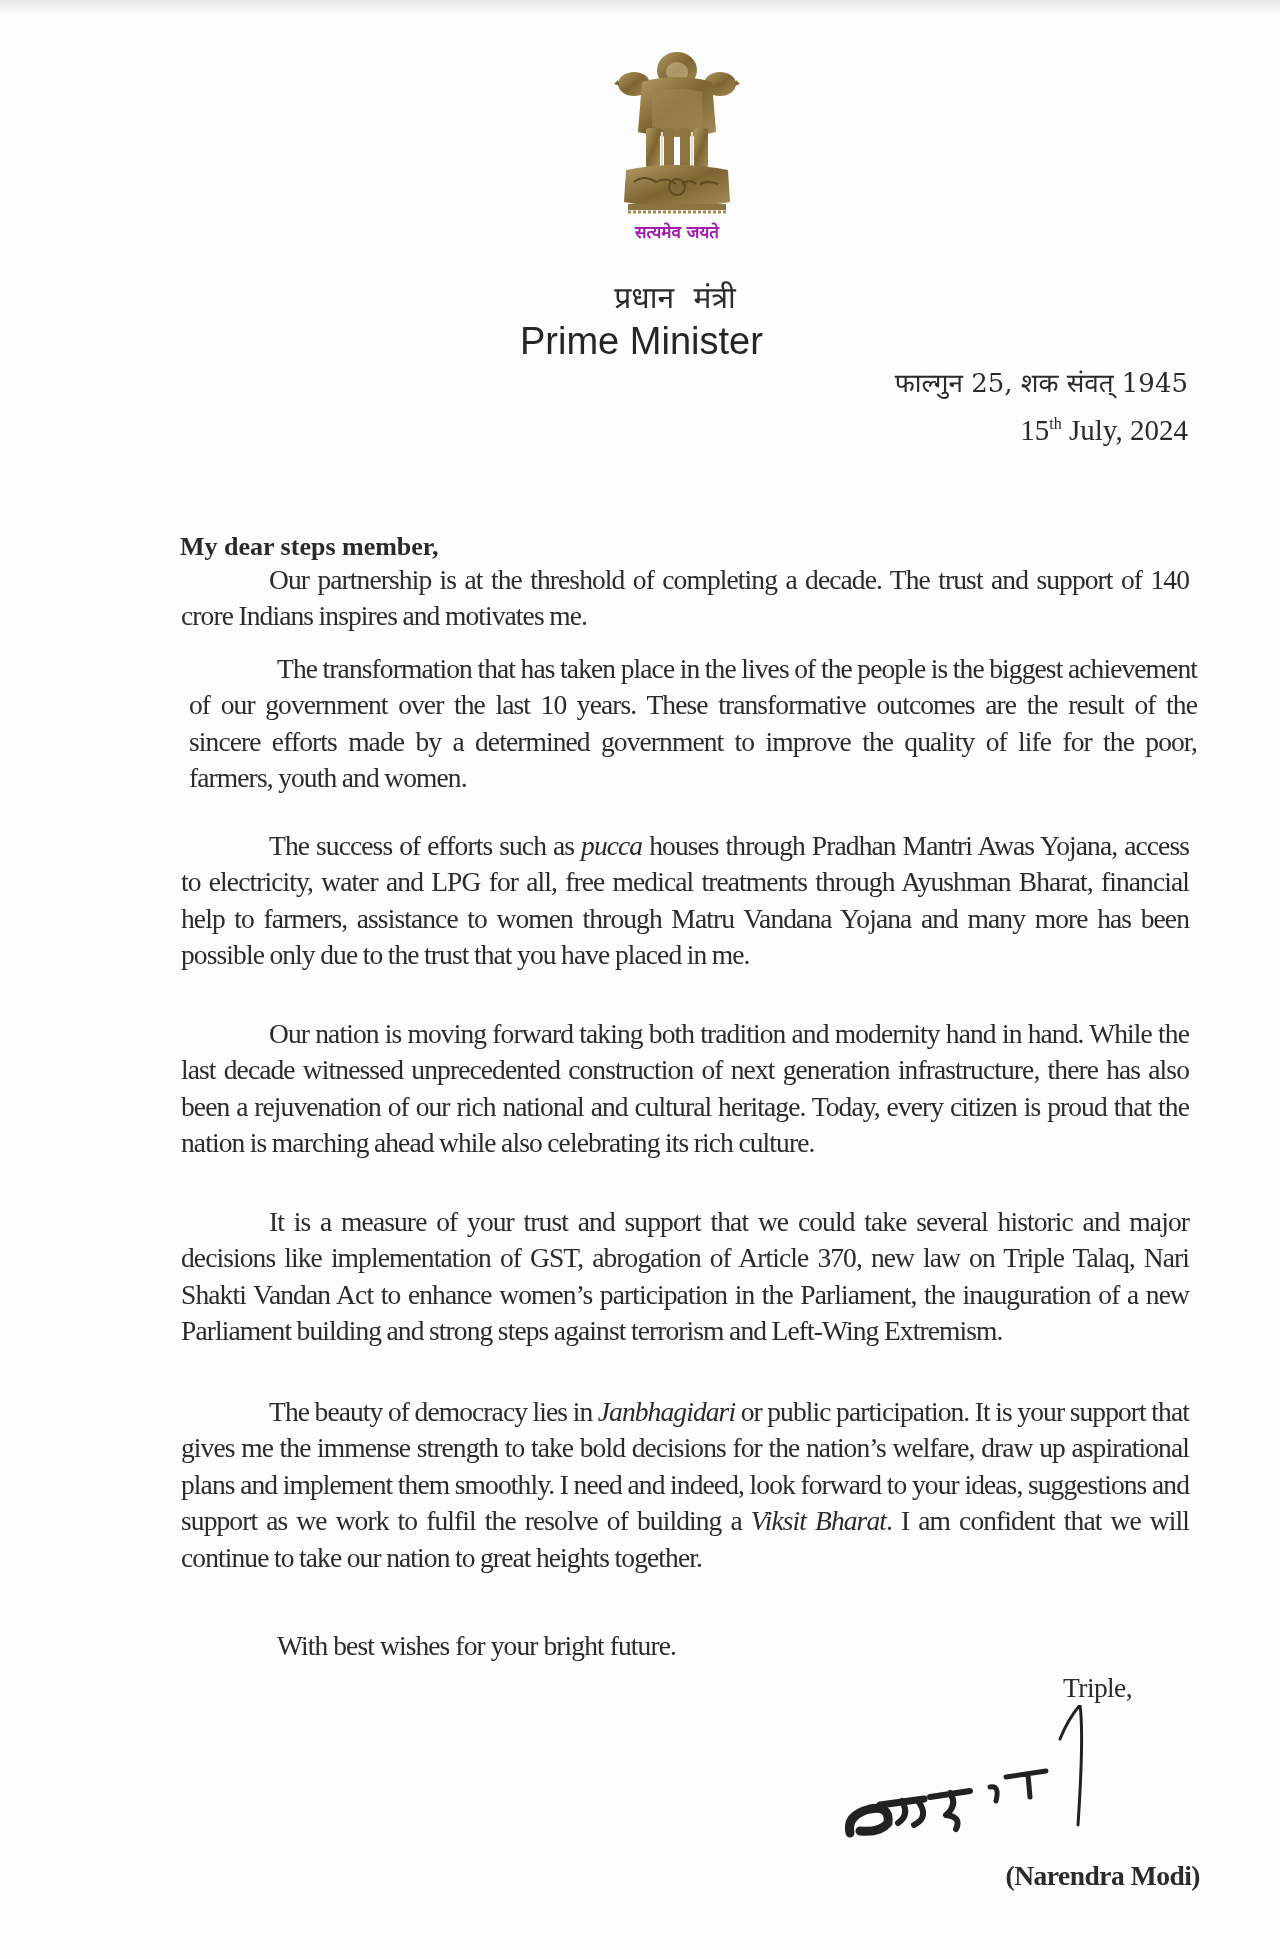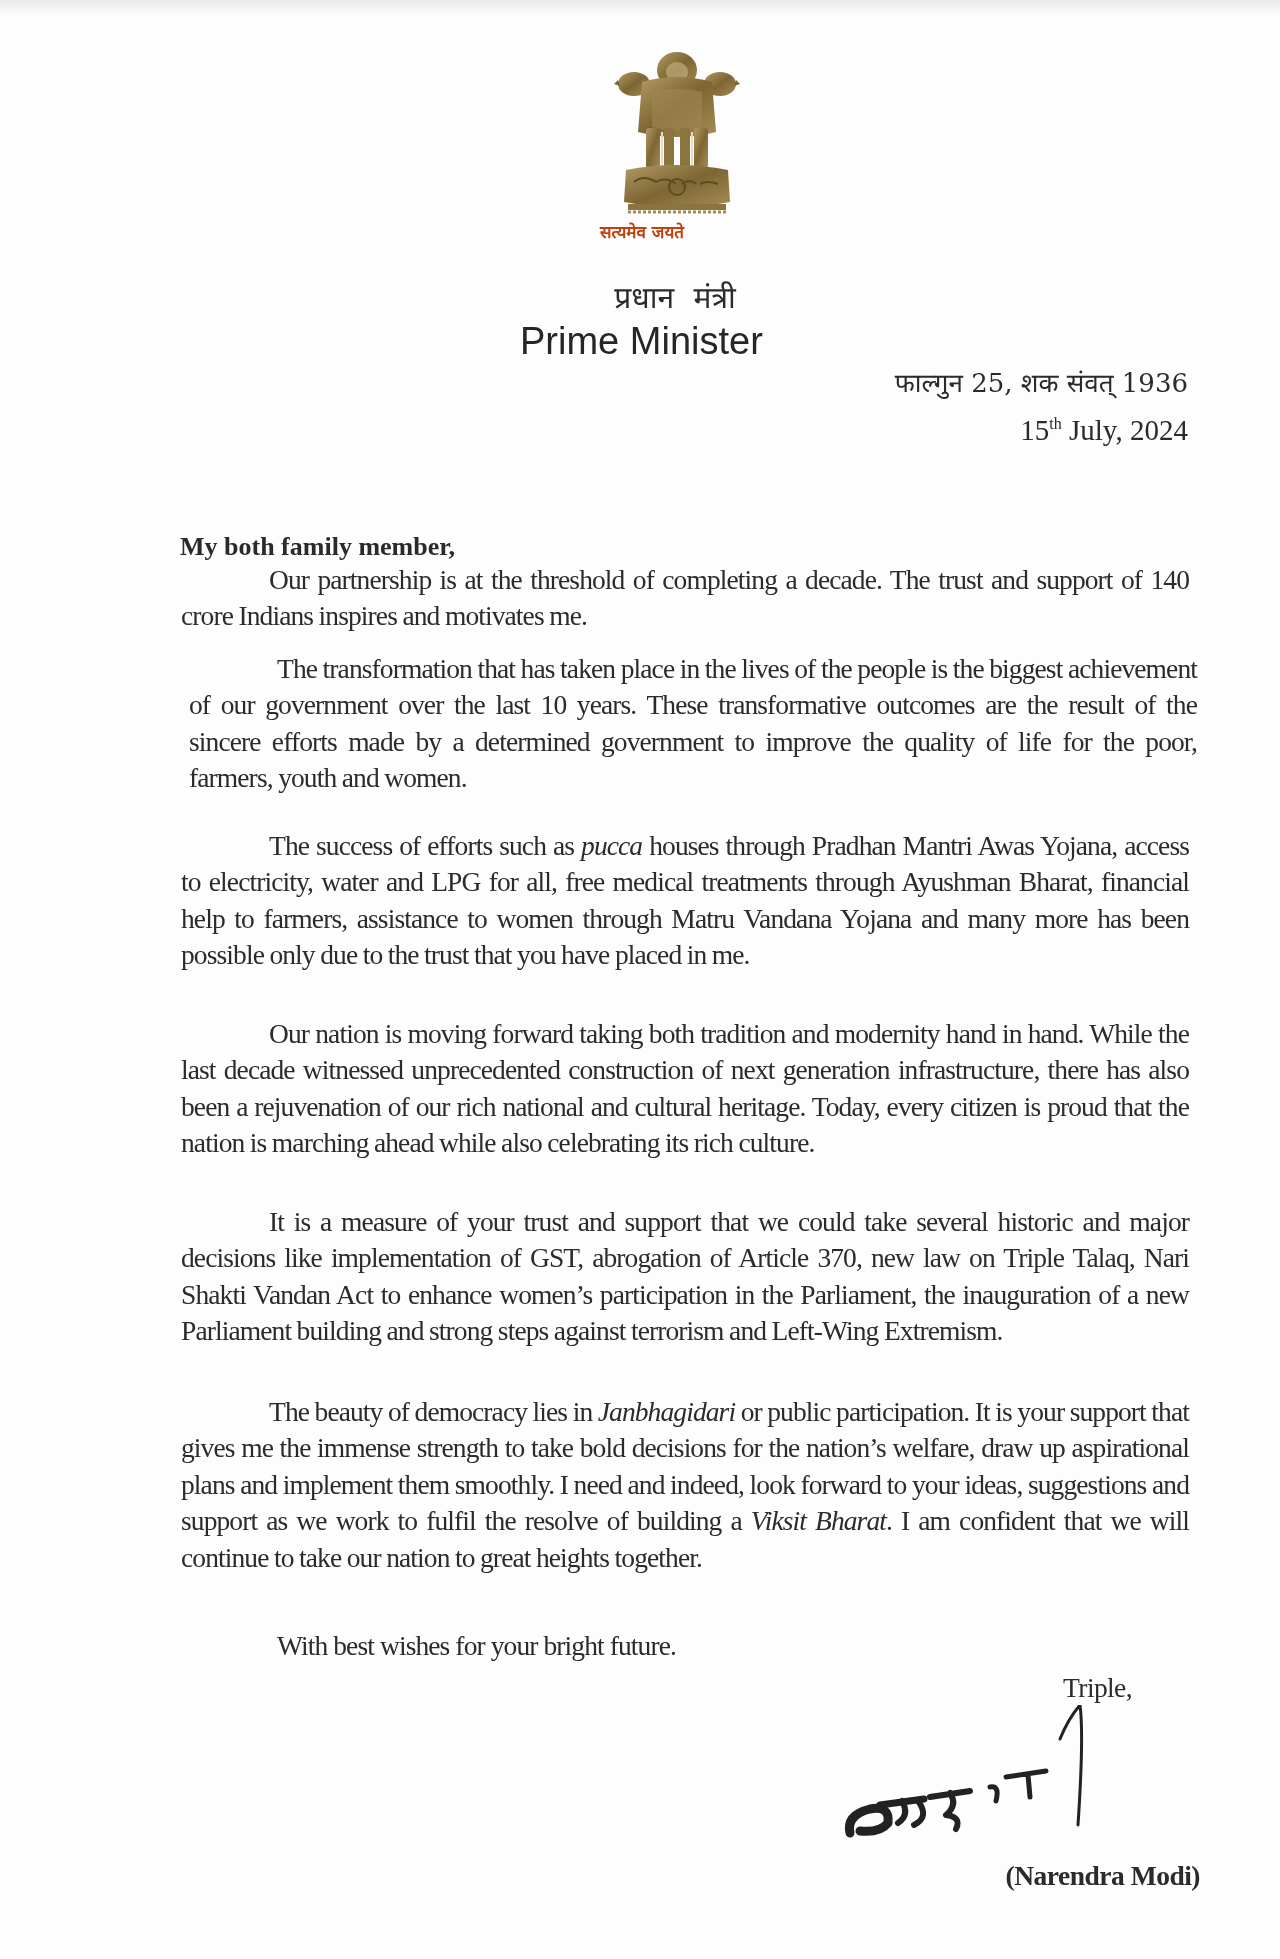--- a/index.html
+++ b/index.html
@@ -8,22 +8,22 @@
     background: #fdfdfd;
     color: #2a2a2a;
     font-family: "Liberation Serif", "DejaVu Serif", serif;
   }
   .topband {
     position: absolute; left: 0; top: 0; width: 1280px; height: 14px;
     background: linear-gradient(#e9e9e9, #f6f6f6 70%, #fdfdfd);
   }
   .emblem { position: absolute; left: 612px; top: 42px; width: 130px; height: 178px; }
   .motto {
-    position: absolute; left: 600px; top: 220px; width: 154px; 
-    font-family: "DejaVu Sans", sans-serif; font-size: 17px; font-weight: bold; color: #c2410c;
+    position: absolute; left: 600px; top: 220px; width: 154px; text-align: center;
+    font-family: "DejaVu Sans", sans-serif; font-size: 17px; font-weight: bold; color: #a21caf;
   }
   .office-hi {
     position: absolute; left: 540px; top: 276px; width: 270px; text-align: center;
     font-family: "DejaVu Sans", sans-serif; font-size: 30px; color: #2b2b2b; word-spacing: 10px;
   }
   .office-en {
     position: absolute; left: 520px; top: 320px; width: 315px; 
     font-family: "Liberation Sans", sans-serif; font-size: 38px; color: #262626;
   }
   .dateblock {
@@ -91,25 +91,25 @@
   <circle cx="65" cy="145" r="8" fill="none" stroke="#5d4b22" stroke-width="2"></circle>
   <rect x="16" y="162" width="98" height="6" fill="#8b743f"></rect>
   <path d="M16 170 h98" stroke="#a48c55" stroke-width="3" stroke-dasharray="3 2"></path>
 </svg>
 
 <div class="motto">सत्यमेव जयते</div>
 <div class="office-hi">प्रधान मंत्री</div>
 <div class="office-en">Prime Minister</div>
 
 <div class="dateblock">
-  <div class="hi">फाल्गुन 25, शक संवत् 1936</div>
+  <div class="hi">फाल्गुन 25, शक संवत् 1945</div>
   <div><span>15</span><sup>th</sup><span> July, 2024</span></div>
 </div>
 
-<div class="salutation">My both family member,</div>
+<div class="salutation">My dear steps member,</div>
 
 <div class="letter-body">
   <p class="para" style="top:562px; margin:0">Our partnership is at the threshold of completing a decade. The trust and support of 140 crore Indians inspires and motivates me.</p>
   <p class="para" style="top:643px; margin:8px">The transformation that has taken place in the lives of the people is the biggest achievement of our government over the last 10 years. These transformative outcomes are the result of the sincere efforts made by a determined government to improve the quality of life for the poor, farmers, youth and women.</p>
   <p class="para" style="top:828px; margin:0"><span>The success of efforts such as </span><i>pucca</i><span> houses through Pradhan Mantri Awas Yojana, access to electricity, water and LPG for all, free medical treatments through Ayushman Bharat, financial help to farmers, assistance to women through Matru Vandana Yojana and many more has been possible only due to the trust that you have placed in me.</span></p>
   <p class="para" style="top:1016px; margin:0">Our nation is moving forward taking both tradition and modernity hand in hand. While the last decade witnessed unprecedented construction of next generation infrastructure, there has also been a rejuvenation of our rich national and cultural heritage. Today, every citizen is proud that the nation is marching ahead while also celebrating its rich culture.</p>
   <p class="para" style="top:1204px; margin:0">It is a measure of your trust and support that we could take several historic and major decisions like implementation of GST, abrogation of Article 370, new law on Triple Talaq, Nari Shakti Vandan Act to enhance women’s participation in the Parliament, the inauguration of a new Parliament building and strong steps against terrorism and Left-Wing Extremism.</p>
   <p class="para" style="top:1394px; margin:0"><span>The beauty of democracy lies in </span><i>Janbhagidari</i><span> or public participation. It is your support that gives me the immense strength to take bold decisions for the nation’s welfare, draw up aspirational plans and implement them smoothly. I need and indeed, look forward to your ideas, suggestions and support as we work to fulfil the resolve of building a </span><i>Viksit Bharat</i><span>. I am confident that we will continue to take our nation to great heights together.</span></p>
 </div>
 

